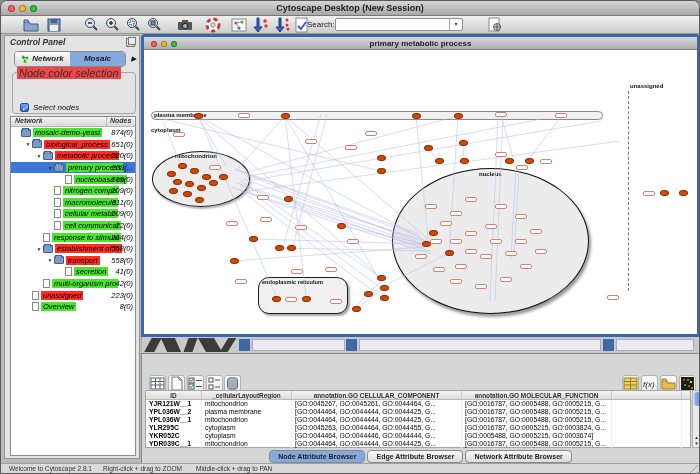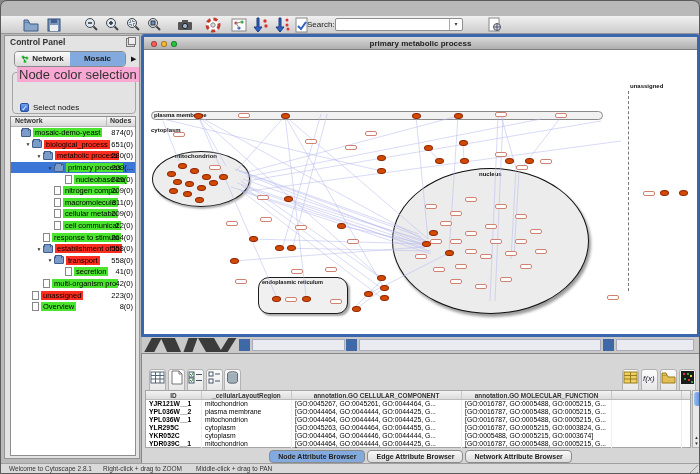--- a/index.html
+++ b/index.html
@@ -16,30 +16,30 @@
   
   .toolbar { position:absolute; left:0; top:15px; width:100%; height:18px; background:linear-gradient(#f0f0f0,#cdcdcd); border-bottom:1px solid #979797; }
   .tbi { position:absolute; top:1px; width:16px; height:16px; }
   .tbi svg { width:16px; height:16px; display:block; }
   .search-label { position:absolute; left:306px; top:4px; font-size:8px; color:#222; }
   .search-box { position:absolute; left:334px; top:2px; width:128px; height:13px; background:#fff; border:1px solid #8e8e8e; border-radius:2px; }
   .search-box input { position:absolute; left:1px; top:0; width:112px; height:11px; border:none; outline:none; font-size:8px; }
   .search-arrow { position:absolute; right:0; top:0; width:13px; height:11px; border-left:1px solid #aaa; font-size:6px; color:#444; text-align:center; line-height:11px; }
 
   
-  .cpanel { position:absolute; left:3px; top:34px; width:136px; height:424px; background:#e3e3e3; border:1px solid #939393; }
+  .cpanel { position:absolute; left:3px; top:34px; width:136px; height:424px; background:#e3e3e3; border:1px solid #939393;font-style:italic; }
   .cpanel-head { position:relative; height:13px; font-size:8.5px; font-weight:bold; color:#333; padding-left:5px; line-height:13px; }
   .float-icon { position:absolute; right:4px; top:2px; width:9px; height:9px; border:1px solid #777; background:#ddd; }
   .float-icon:before { content:""; position:absolute; right:-2px; top:-2px; width:6px; height:6px; border:1px solid #777; background:#eee; }
   .cp-tabs { position:absolute; left:9px; top:15px; width:112px; height:16px; display:flex; border:1px solid #8a8a8a; border-radius:4px; overflow:hidden; background:#e9e9e9; }
   .cp-tab { flex:1; font-size:8px; font-weight:bold; color:#222; text-align:center; line-height:14px; background:linear-gradient(#fbfbfb,#d9d9d9); display:flex; align-items:center; justify-content:center; gap:3px; }
   .cp-tab.sel { background:var(--tabsel,#82aade); }
   .cp-tab-arrow { position:absolute; left:126px; top:19px; font-size:7px; color:#111; }
   .groupbox { position:absolute; left:7px; top:36px; width:124px; height:42px; border:1px solid #a5a5a5; border-radius:4px; }
-  .groupbox-label { position:absolute; left:12px; top:31px; font-size:13px; color:#333; background:#f9a8d4; padding:0 2px; }
+  .groupbox-label { position:absolute; left:12px; top:31px; font-size:11px; color:#333; background:#ef4444; padding:0 2px; }
   .dropdown { position:absolute; left:15px; top:45px; width:108px; height:16px; background:#fff; border:1px solid #9a9a9a; border-radius:3px; font-size:8px; line-height:14px; padding-left:8px; box-shadow:0 1px 1px rgba(0,0,0,.15); }
   .dd-step { position:absolute; right:1px; top:1px; width:12px; height:12px; background:linear-gradient(#7fb0f0,#3c74cf); border-radius:2px; }
   .dd-step:before { content:""; position:absolute; left:3px; top:2px; border:3px solid transparent; border-bottom:4px solid #fff; }
   .dd-step:after { content:""; position:absolute; left:3px; bottom:2px; border:3px solid transparent; border-top:4px solid #fff; }
   .checkrow { position:absolute; left:15px; top:66px; height:11px; display:flex; align-items:center; gap:4px; }
   .checkbox { width:9px; height:9px; border-radius:2px; background:linear-gradient(#6ea3ef,#3767cf); border:1px solid #2a4f9e; color:#fff; font-size:8px; line-height:9px; text-align:center; }
   .checklabel { font-size:8px; color:#111; }
   .tree-wrap { position:absolute; left:5px; top:80px; width:126px; height:340px; background:#fff; border:1px solid #8e8e8e; overflow:hidden; }
   .tree-head { height:10px; display:flex; background:linear-gradient(#f4f4f4,#d9d9d9); border-bottom:1px solid #b5b5b5; font-size:7px; font-weight:bold; color:#333; }
   .tree-head .c1 { width:96px; padding-left:4px; border-right:1px solid #bbb; }
@@ -75,21 +75,21 @@
   
   .strip { position:absolute; left:141px; top:336px; width:557px; height:16px; background:#c9c9c9; overflow:hidden; }
   .glyph { position:absolute; top:1px; height:14px; background:#3b3b3b; }
   .bluesq { position:absolute; top:2px; width:11px; height:12px; background:#3e68a6; }
   .litepanel { position:absolute; top:2px; height:12px; background:#e9ebf0; border:1px solid #aab; }
 
   
   .dpanel { position:absolute; left:140px; top:352px; width:559px; height:112px; background:#d6d6d6; border:1px solid #878787; }
   .dp-head { position:relative; height:12px; background:linear-gradient(#e3e3e3,#c6c6c6); border-bottom:1px solid #9a9a9a; font-size:8px; font-weight:bold; color:#222; padding-left:5px; line-height:12px; }
   .dp-tools { position:absolute; left:0; top:13px; width:100%; height:22px; }
-  .dpi { position:absolute; top:2px; width:17px; height:26px; border:1px solid #b2b2b2; border-radius:3px; background:linear-gradient(#fcfcfc,#e2e2e2); }
+  .dpi { position:absolute; top:8px; width:17px; height:26px; border:1px solid #b2b2b2; border-radius:3px; background:linear-gradient(#fcfcfc,#e2e2e2); }
   .dpi svg { width:15px; height:15px; display:block; margin:0 auto; }
   .dp-table { position:absolute; left:3px; top:36px; width:546px; height:58px; background:#fff; border:1px solid #a5a5a5; font-size:6.8px; }
   .dt-head { display:flex; height:9px; background:linear-gradient(#f3f3f3,#dcdcdc); border-bottom:1px solid #bbb; font-size:6.4px; font-weight:bold; color:#333; }
   .dt-head div { border-right:1px solid #c8c8c8; overflow:hidden; text-align:center; line-height:9px; white-space:nowrap; }
   .dt-row { display:flex; height:8px; line-height:8px; white-space:nowrap; }
   .dt-row div { overflow:hidden; padding-left:3px; border-right:1px solid #eee; }
   .dt-row .c0 { font-weight:bold; }
   .dp-scroll { position:absolute; left:550px; top:36px; width:9px; height:58px; background:#e9e9e9; border:1px solid #b0b0b0; }
   .dp-thumb { position:absolute; left:1px; top:1px; width:6px; height:14px; border-radius:3px; background:linear-gradient(90deg,#9cc0f0,#5a8fd8); }
   .dp-arrows { position:absolute; left:0; bottom:0; width:100%; font-size:4.5px; color:#333; text-align:center; line-height:6px; }
@@ -101,20 +101,28 @@
   .statusbar { position:absolute; left:0; bottom:0; width:100%; height:10px; background:#dadada; border-top:1px solid #9f9f9f; font-size:6.5px; color:#333; }
   .statusbar span { position:absolute; top:1px; }
   .grip { position:absolute; right:1px; bottom:1px; width:8px; height:8px; background:
     linear-gradient(135deg, transparent 50%, #999 50%, #999 55%, transparent 55%, transparent 70%, #999 70%, #999 75%, transparent 75%, transparent 90%, #999 90%); }
 </style>
 </head>
 <body>
 
 <div class="window">
 
+  <div class="titlebar">
+    <div class="lights">
+      <span class="light red"></span>
+      <span class="light yellow"></span>
+      <span class="light green"></span>
+    </div>
+    <span>Cytoscape Desktop (New Session)</span>
+  </div>
 
   <div class="toolbar">
     <span class="tbi" style="left:22px">
         <svg viewBox="0 0 16 16">
           <path d="M1 5 h5 l1 2 h8 v7 h-14 z" fill="#8aa6c8" stroke="#3c5a86"></path>
           <path d="M1 5 v-2 h4 l1 2" fill="#8aa6c8" stroke="#3c5a86"></path>
         </svg>
       </span>
     <span class="tbi" style="left:45px">
         <svg viewBox="0 0 16 16">

